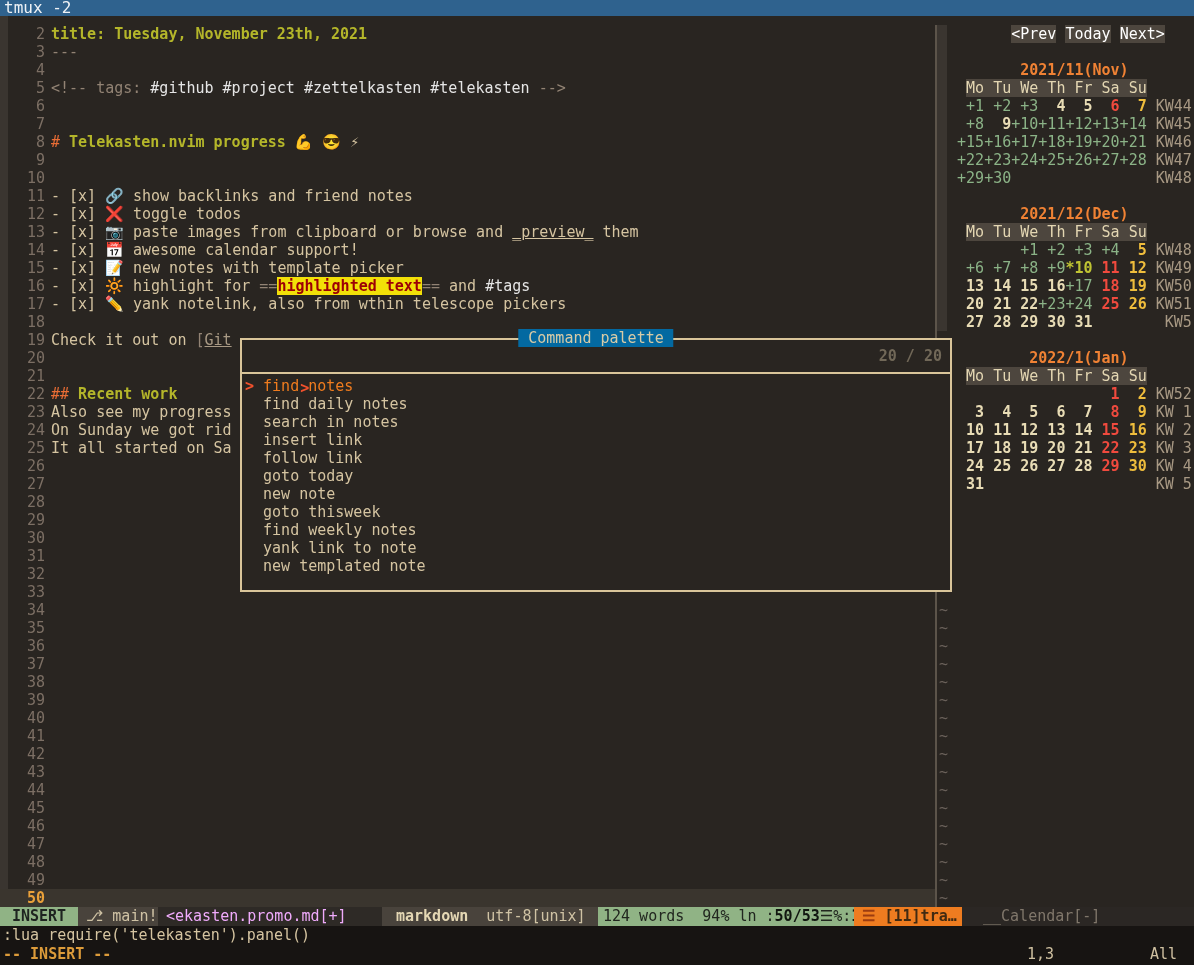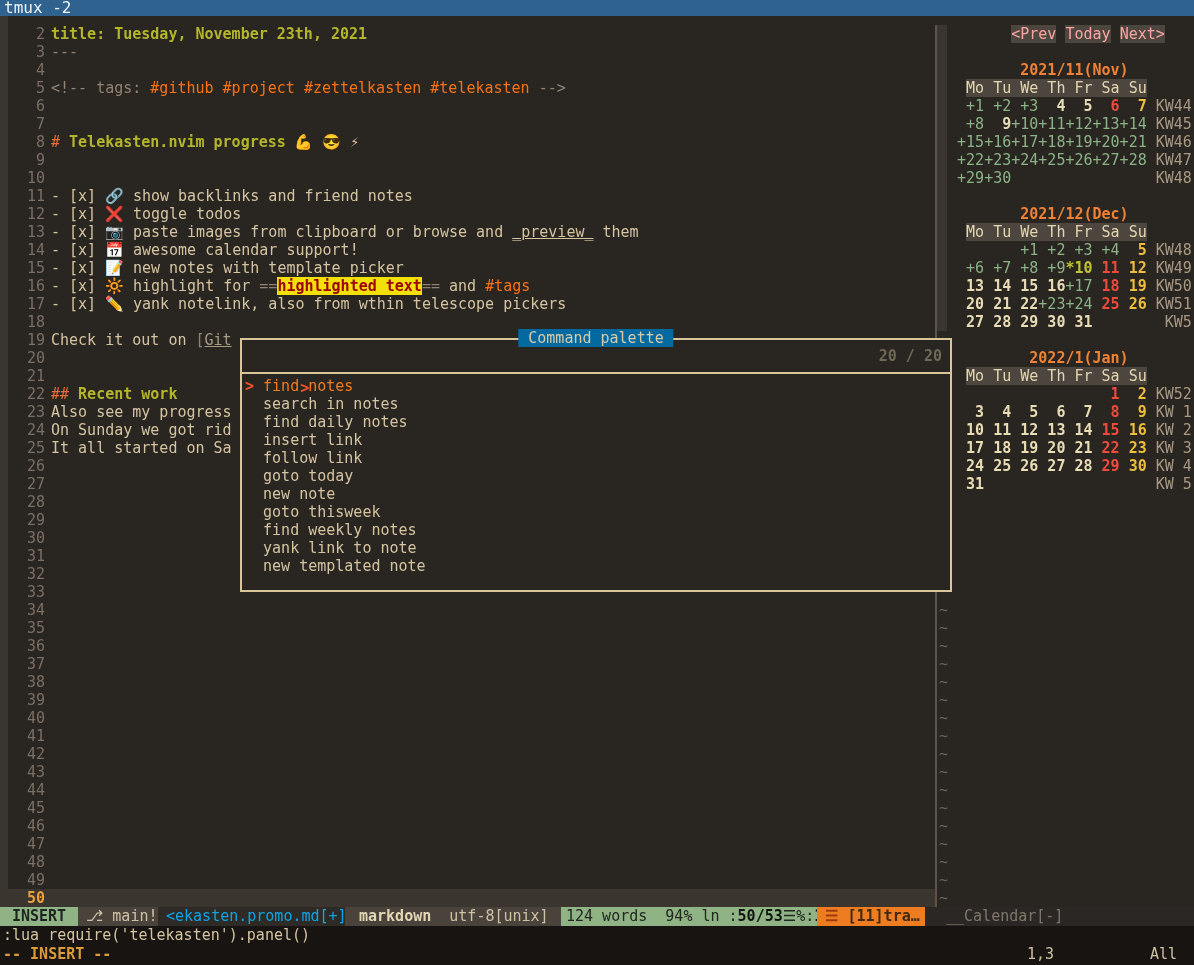--- a/index.html
+++ b/index.html
@@ -17,24 +17,24 @@
   .lnum{display:inline-block;width:45px;text-align:right;color:#7c6f64;flex:none;}
   .brow.cursorline .lnum{color:#e9a03a;font-weight:bold;}
   .btext{margin-left:6px;white-space:pre;}
   
   #cal-lines{position:absolute;left:939px;top:25px;white-space:pre;}
   .crow{height:18px;white-space:pre;}
   #tildes{position:absolute;left:939px;top:601px;color:#6a615a;}
   .trow{height:18px;}
   
   .tk-t{color:#d5c4a1}.tk-g{color:#b4b62a;font-weight:bold}.tk-cm{color:#928374}
-  .tk-tag{color:#f97316}.tk-o{color:#ea6d35}.tk-code{color:#a9b665}
+  .tk-tag{color:#e5e5e5}.tk-o{color:#ea6d35}.tk-code{color:#a9b665}
   .tk-u{color:#d5c4a1;text-decoration:underline}.tk-lnk{color:#a89984;text-decoration:underline}
   .tk-hl{background:#f2e008;color:#9d0006;font-weight:bold}.tk-emoji{color:#d5c4a1}
-  .tk-sp{}.tk-btn{background:#4d463e;color:#fca5a5}.tk-mt{color:#f08234;font-weight:bold}
+  .tk-sp{}.tk-btn{background:#4d463e;color:#ffffff}.tk-mt{color:#f08234;font-weight:bold}
   .tk-hdr{background:#4d463e;color:#e3d6b2}.tk-note{color:#8bb387}
   .tk-day{color:#e8dcb5;font-weight:bold}.tk-sat{color:#f04a3e;font-weight:bold}
   .tk-sun{color:#efbd3c;font-weight:bold}.tk-today{color:#c0c433;font-weight:bold}
   .tk-kw{color:#a89984}
   .tk-psel{color:#f1512d;font-weight:bold}.tk-pselt{color:#f07c1e;font-weight:normal}
   .tk-pitem{color:#d5c4a1}
   .tk-sn{color:#21261f}.tk-snb{color:#10150f;font-weight:bold}
   .tk-ftb{color:#e4d7b4;font-weight:bold}.tk-ftn{color:#cfc2a4}
   .tk-ticon{color:#9c3c10;font-weight:bold}.tk-tt{color:#402a12;font-weight:bold}
   
@@ -47,21 +47,21 @@
   .pal-prompt .pr-gt{color:#f1512d;font-weight:bold;}
   .pal-count{position:absolute;right:8px;top:0;color:#716858;font-weight:bold;}
   .pal-list{padding:3px 0 0 3px;}
   .prow{height:18px;white-space:pre;}
   
   .statusline{position:absolute;left:0;top:907px;width:1194px;height:19px;display:flex;
               background:#2b2724;line-height:19px;}
   .sl-seg{white-space:pre;overflow:hidden;box-sizing:border-box;flex:none;}
   .sl-mode{width:78px;background:#90b385;color:#1e2420;font-weight:bold;text-align:center;}
   .sl-branch{width:80px;background:#49433c;color:#cfc2a4;padding-left:8px;}
-  .sl-file{width:187px;background:#2e2a26;color:#0ea5e9;padding-left:8px;}
+  .sl-file{width:224px;background:#2e2a26;color:#f0abfc;padding-left:8px;}
   .sl-ft{width:216px;background:#49433c;padding-left:14px;}
   .sl-stats{width:256px;background:#90b385;padding-left:5px;}
   .sl-tabs{width:108px;background:#ee7c20;padding-left:8px;}
   .sl-cal{flex:1;background:#2b2724;color:#80776b;padding-left:21px;}
   
   .cmdline{position:absolute;left:0;top:926px;width:1194px;height:18px;background:#171412;
            color:#d5c4a1;padding-left:3px;box-sizing:border-box;white-space:pre;}
   .moderow{position:absolute;left:0;top:944px;width:1194px;height:21px;background:#171412;line-height:20px;}
   .showmode{position:absolute;left:3px;color:#dc9b3a;font-weight:bold;}
   .ruler-pos{position:absolute;left:1027px;color:#cfc0a0;}
@@ -150,22 +150,22 @@
     </div>
 
   <div class="palette">
     <div class="pal-title">Command palette</div>
     <div class="pal-prompt">
       <span class="pr-gt">&gt;</span>
       <span class="pal-count">20 / 20</span>
     </div>
     <div class="pal-list" id="pal-list">
         <div class="prow"><span class="tk-psel">&gt; </span><span class="tk-pselt">find notes</span></div>
+        <div class="prow"><span class="tk-sp">  </span><span class="tk-pitem">find daily notes</span></div>
         <div class="prow"><span class="tk-sp">  </span><span class="tk-pitem">search in notes</span></div>
-        <div class="prow"><span class="tk-sp">  </span><span class="tk-pitem">find daily notes</span></div>
         <div class="prow"><span class="tk-sp">  </span><span class="tk-pitem">insert link</span></div>
         <div class="prow"><span class="tk-sp">  </span><span class="tk-pitem">follow link</span></div>
         <div class="prow"><span class="tk-sp">  </span><span class="tk-pitem">goto today</span></div>
         <div class="prow"><span class="tk-sp">  </span><span class="tk-pitem">new note</span></div>
         <div class="prow"><span class="tk-sp">  </span><span class="tk-pitem">goto thisweek</span></div>
         <div class="prow"><span class="tk-sp">  </span><span class="tk-pitem">find weekly notes</span></div>
         <div class="prow"><span class="tk-sp">  </span><span class="tk-pitem">yank link to note</span></div>
         <div class="prow"><span class="tk-sp">  </span><span class="tk-pitem">new templated note</span></div>
       </div>
   </div>

